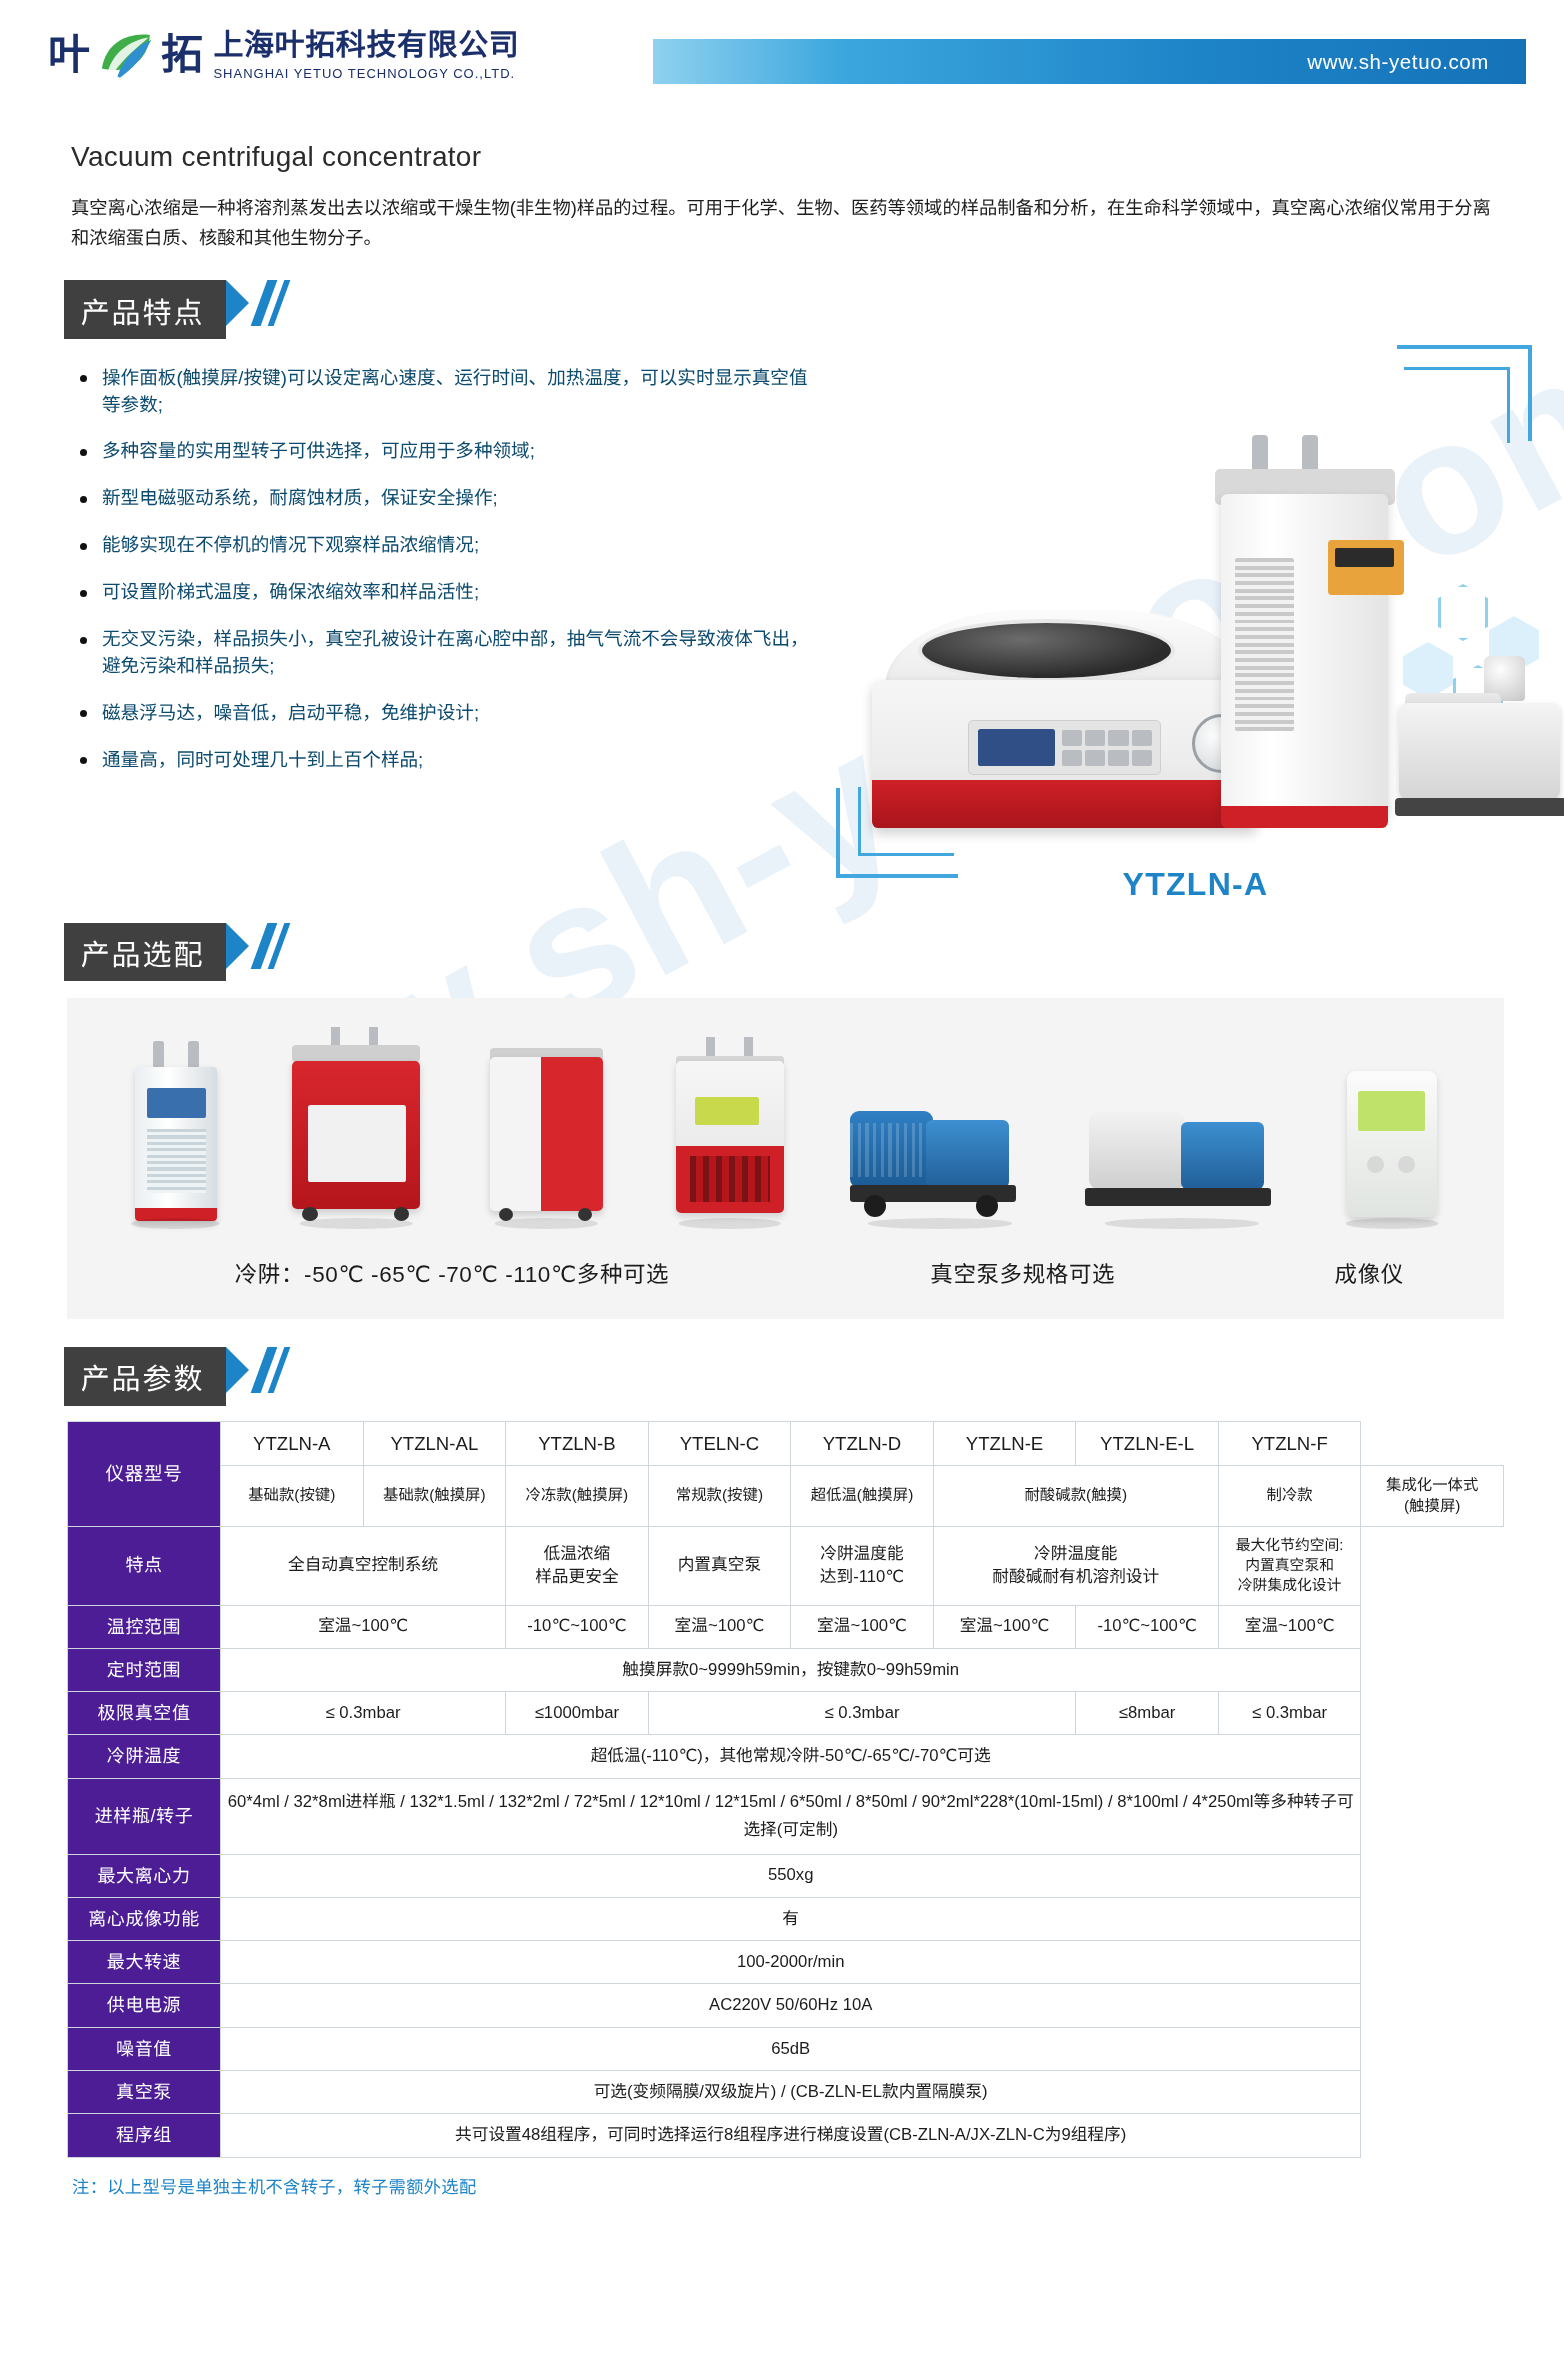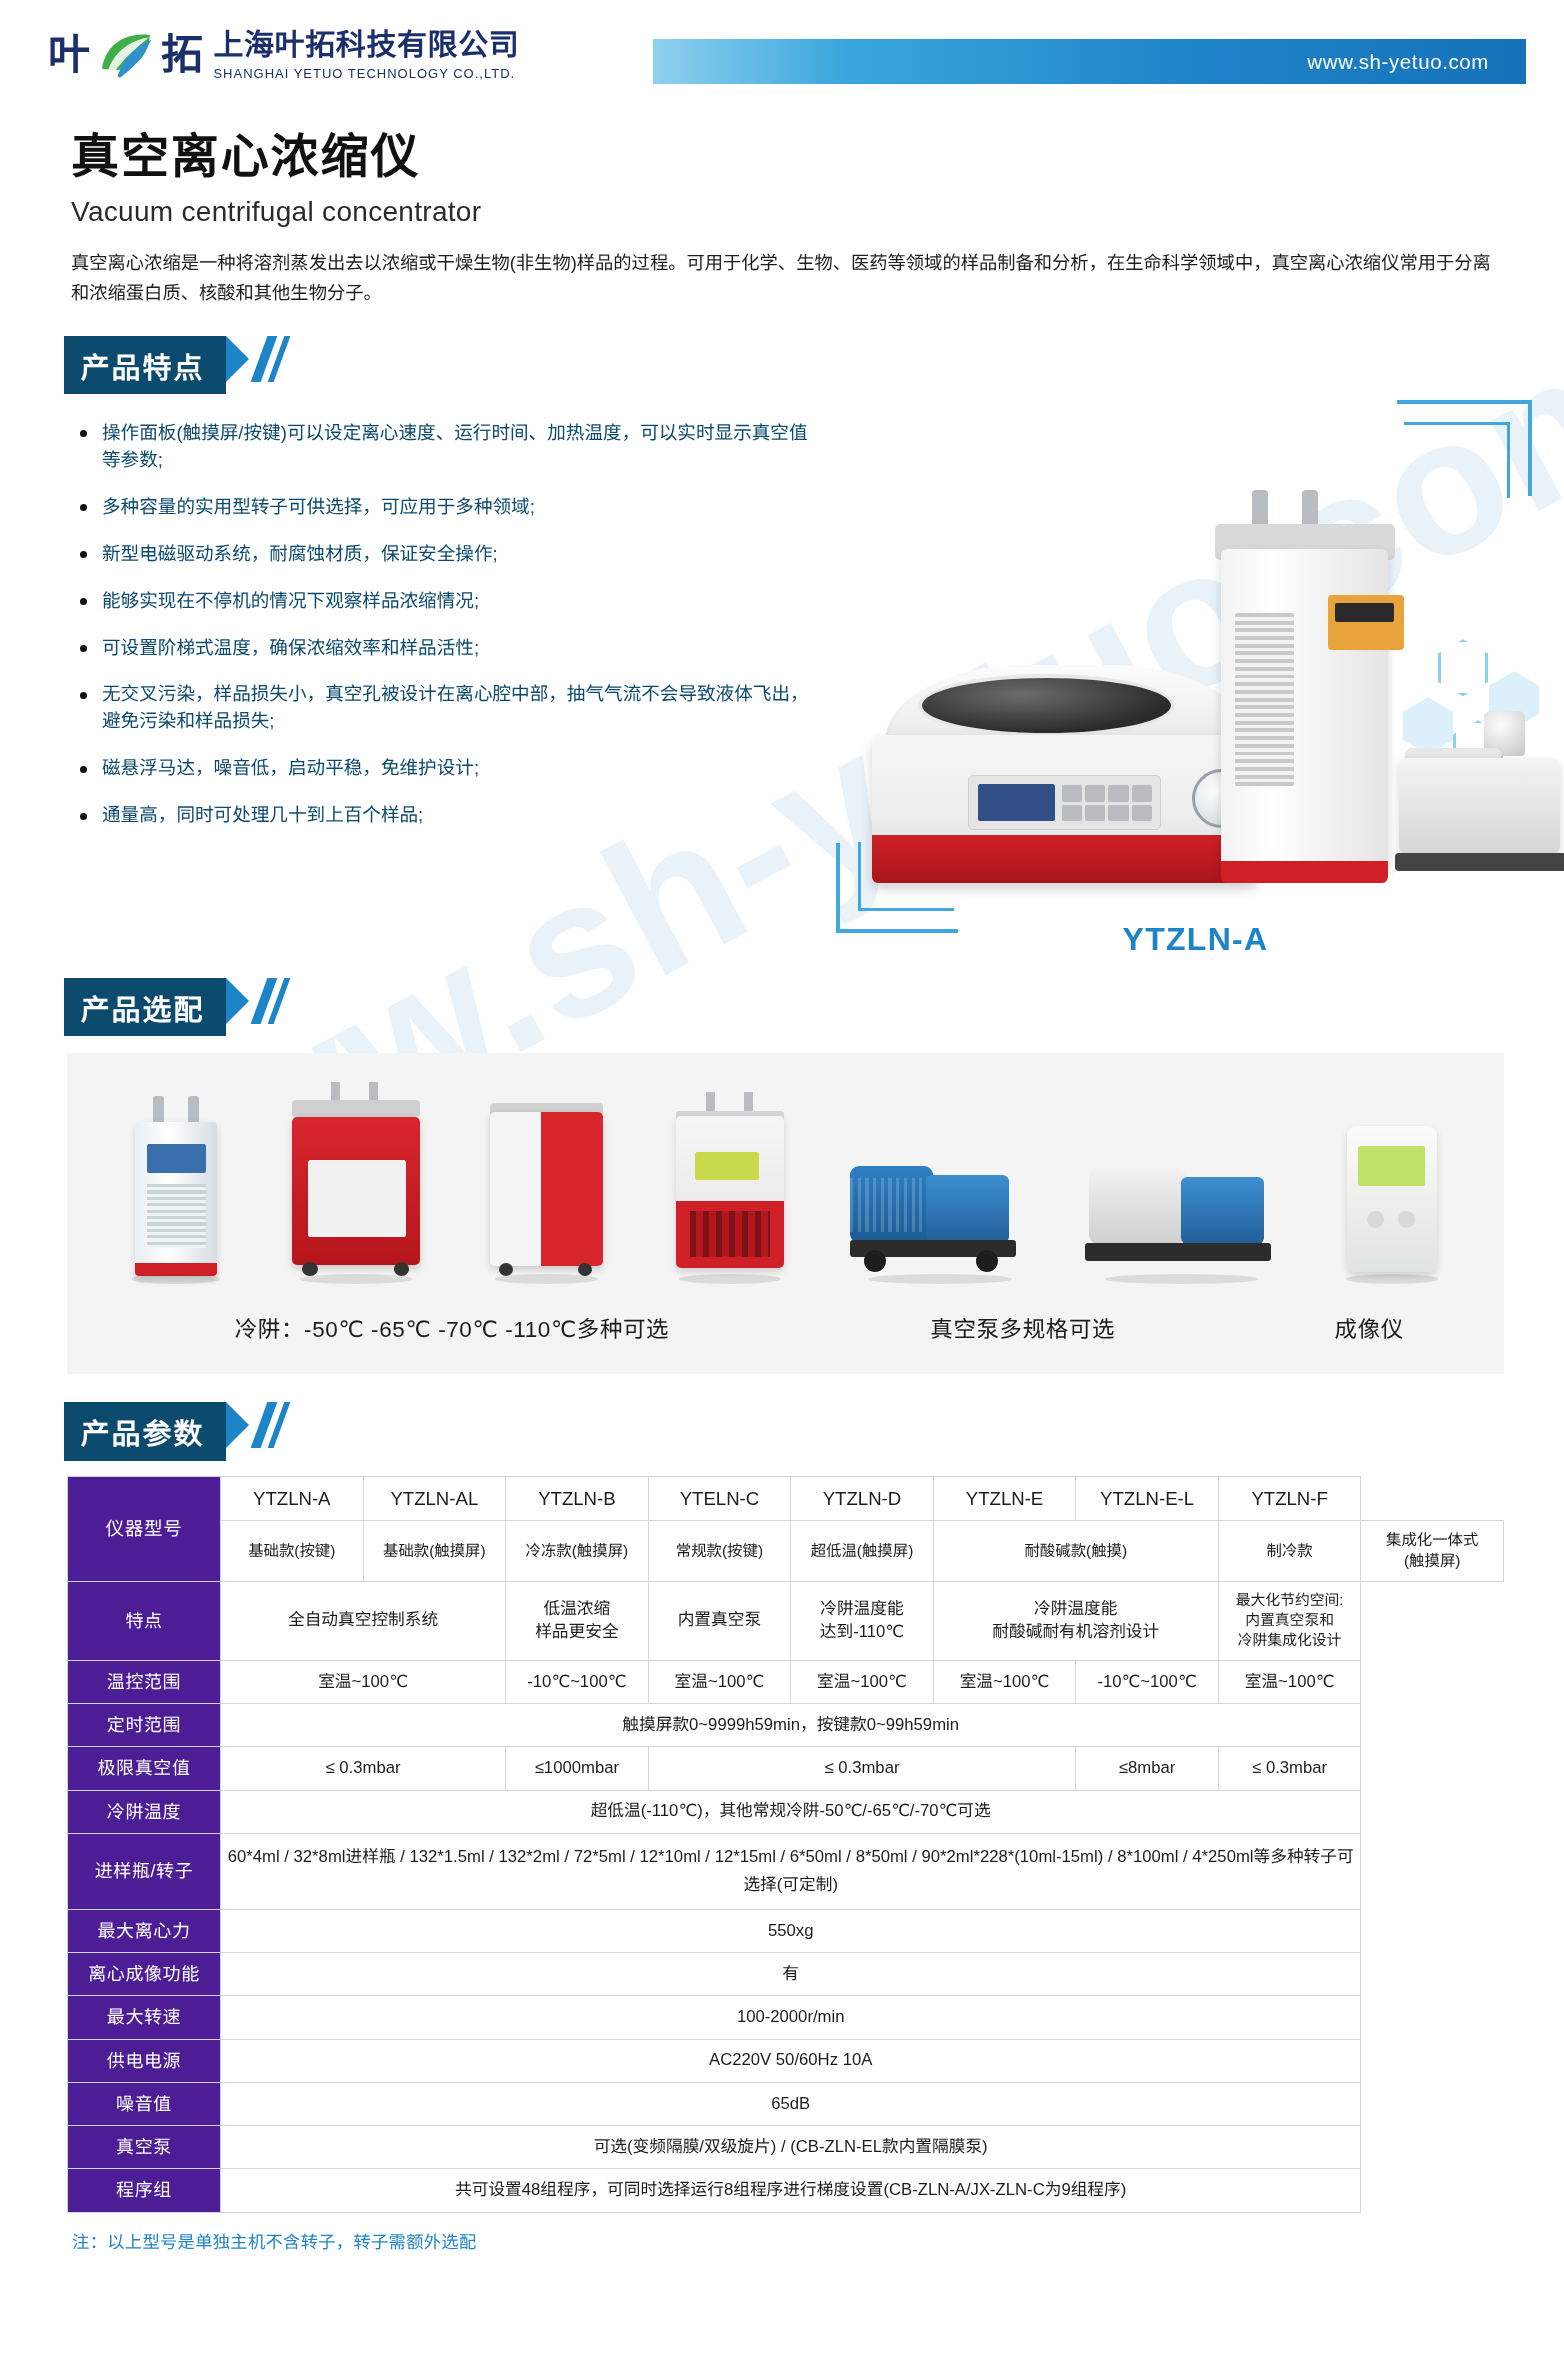--- a/index.html
+++ b/index.html
@@ -121,24 +121,24 @@
   
   .sec-head {
     position: relative;
     display: inline-block;
     margin-left: 64px;
     margin-top: 28px;
     z-index: 10;
   }
   .sec-head .ribbon {
     position: relative;
-    background: #0c4a6e;
+    background: #404040;
     color: #ffffff;
     font-size: 29px;
-    font-weight: 700;
+    font-weight: 400;
     letter-spacing: 1.9px;
     padding: 8.3px 22px 8.3px 16.7px;
     display: inline-block;
   }
   .sec-head .ribbon::after {
     content: "";
     position: absolute;
     right: -23px; top: 0;
     border-top: 23px solid transparent;
     border-bottom: 23px solid transparent;
@@ -517,21 +517,20 @@
         <div class="logo-en">SHANGHAI  YETUO  TECHNOLOGY  CO.,LTD.</div>
       </div>
     </div>
     <div class="header-bar">
       <span>www.sh-yetuo.com</span>
     </div>
   </div>
 
   
   <div class="title-zone">
-    <div class="title-cn">真空离心浓缩仪</div>
     <div class="title-en">Vacuum centrifugal concentrator</div>
     <div class="intro">真空离心浓缩是一种将溶剂蒸发出去以浓缩或干燥生物(非生物)样品的过程。可用于化学、生物、医药等领域的样品制备和分析，在生命科学领域中，真空离心浓缩仪常用于分离和浓缩蛋白质、核酸和其他生物分子。</div>
   </div>
 
   
   <div class="sec-head">
     <span class="ribbon">产品特点</span><span class="slash"></span><span class="slash2"></span>
   </div>
 
   

